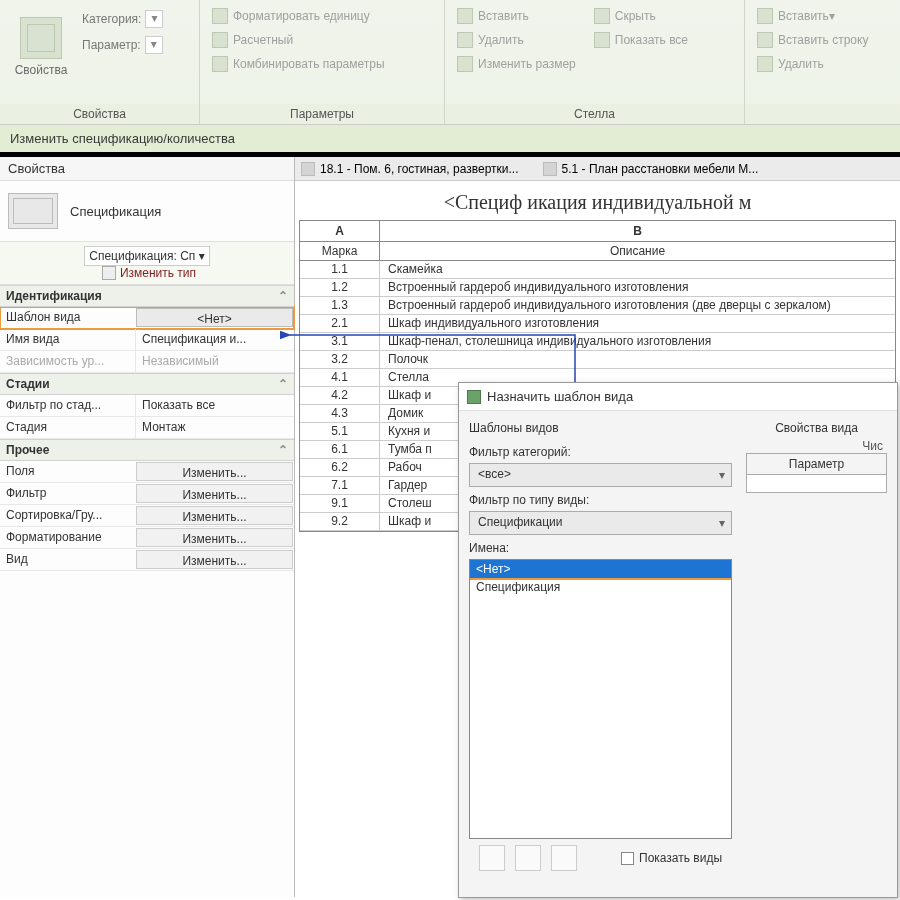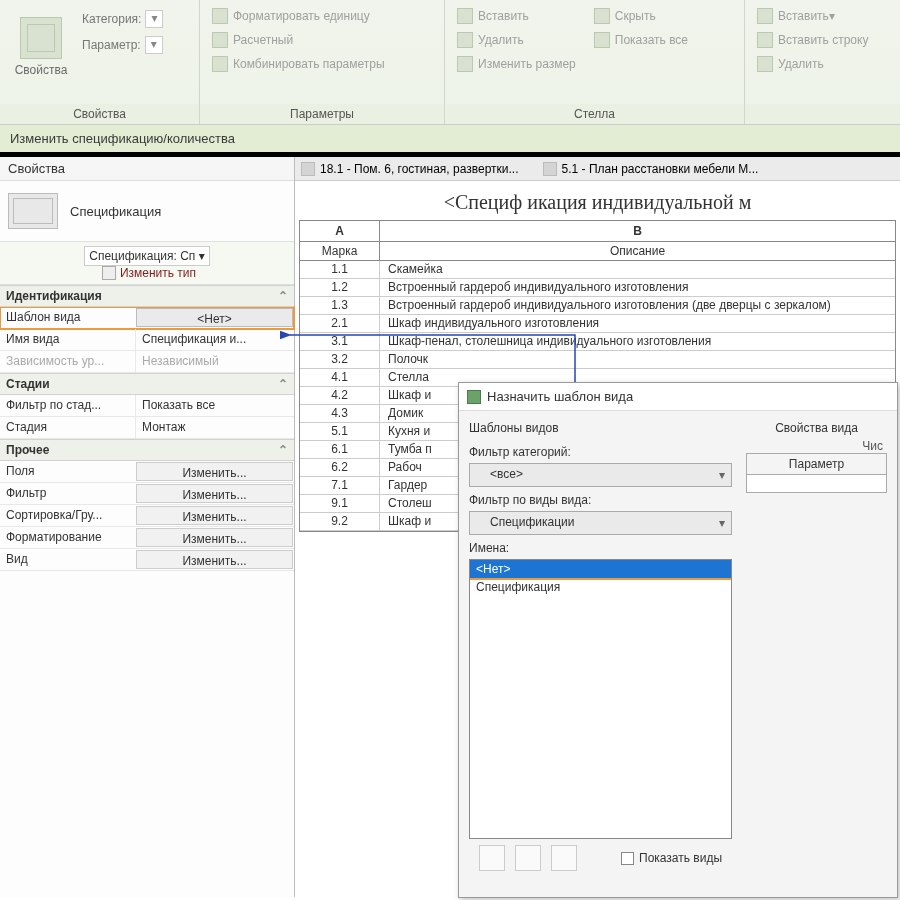--- a/index.html
+++ b/index.html
@@ -66,21 +66,21 @@
   .arrow-svg { position:absolute; left:0; top:0; pointer-events:none; z-index:5;}
 
   
   .dialog { position:absolute; left:458px; top:382px; width:440px; height:516px; background:#f4f4f4; border:1px solid #999; box-shadow:2px 2px 6px rgba(0,0,0,0.25); z-index:10; overflow:hidden;}
   .dlg-title { background:#fff; border-bottom:1px solid #ddd; padding:6px 8px; font-size:13px; display:flex; align-items:center;}
   .dlg-title .di{width:14px;height:14px;background:#6aa26a;border:1px solid #4c7a4c;margin-right:6px;}
   .dlg-body { display:flex; padding:10px; gap:14px;}
   .dlg-left { width:280px; display:flex; flex-direction:column;}
   .dlg-right { width:150px; display:flex; flex-direction:column; overflow:hidden;}
   .dlg-label { font-size:12px; margin-bottom:4px; margin-top:6px;}
-  .dlg-select { border:1px solid #aaa; background:#eaeaea; height:24px; padding:3px 20px; position:relative;}
+  .dlg-select { border:1px solid #aaa; background:#eaeaea; height:24px; padding:3px 8px; position:relative;}
   .dlg-select::after{content:"▾"; position:absolute; right:6px; top:4px; color:#666;}
   .dlg-list { border:1px solid #888; background:#fff; height:280px; overflow:auto; position:relative;}
   .dlg-list-item { padding:2px 6px; }
   .dlg-list-item.sel { background:#1e74d2; color:#fff; outline:2px solid #eb9b3e; outline-offset:0;}
   .dlg-bottom { display:flex; align-items:center; gap:10px; padding:6px 10px;}
   .dlg-ibtn { width:26px; height:26px; border:1px solid #ccc; background:#fafafa;}
   .dlg-check { display:flex; align-items:center; margin-left:auto;}
   .dlg-check .cb{width:13px;height:13px;border:1px solid #888;background:#fff;margin-right:5px;}
   .right-hdr { text-align:center; margin-bottom:4px; font-size:12px;}
   .right-sub { text-align:right; font-size:12px; color:#555; padding-right:4px;}
@@ -343,21 +343,21 @@
 <div class="dialog">
   <div class="dlg-title">
       <span class="di"></span>
       <span>Назначить шаблон вида</span>
     </div>
   <div class="dlg-body">
     <div class="dlg-left">
       <div class="dlg-label" style="font-weight:normal;margin-top:0;">Шаблоны видов</div>
       <div class="dlg-label">Фильтр категорий:</div>
       <div class="dlg-select"><span>&lt;все&gt;</span></div>
-      <div class="dlg-label">Фильтр по виды вида:</div>
+      <div class="dlg-label">Фильтр по типу виды:</div>
       <div class="dlg-select"><span>Спецификации</span></div>
       <div class="dlg-label">Имена:</div>
       <div class="dlg-list">
         <div class="dlg-list-item sel">&lt;Нет&gt;</div>
         <div class="dlg-list-item">Спецификация</div>
       </div>
       <div class="dlg-bottom">
         <div class="dlg-ibtn"></div>
         <div class="dlg-ibtn"></div>
         <div class="dlg-ibtn"></div>

